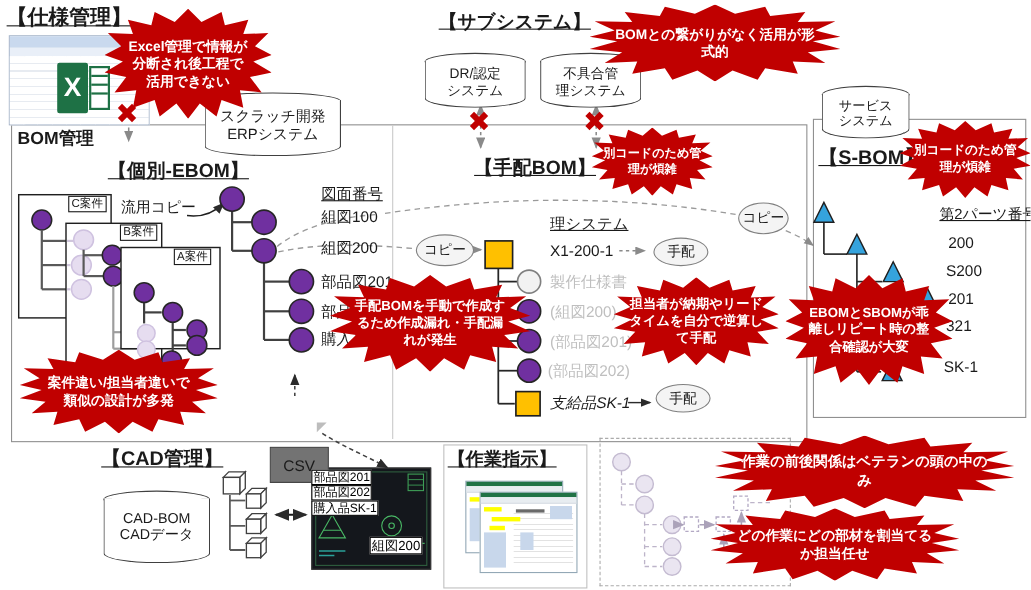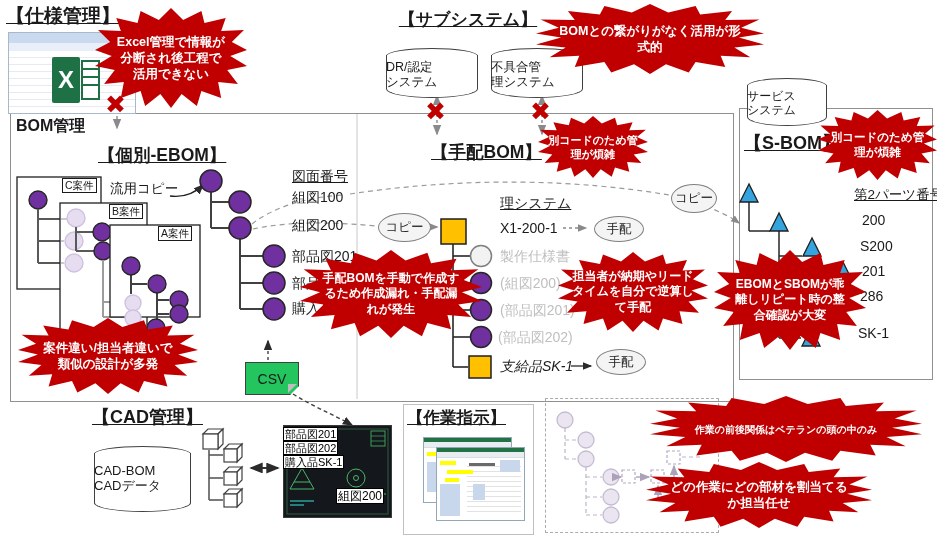--- a/index.html
+++ b/index.html
@@ -9,21 +9,21 @@
   
   .frame{position:absolute;border:1.3px solid #909090;z-index:1;}
   .frame-dashed{position:absolute;border:1.5px dashed #ABABAB;z-index:1;}
   
   .title{position:absolute;font-weight:bold;text-decoration:underline;white-space:nowrap;z-index:8;}
   .plain-bold{position:absolute;font-weight:bold;white-space:nowrap;z-index:8;}
   
   .cyl{position:absolute;z-index:6;}
   .cyl .body{position:absolute;left:0;right:0;top:7px;bottom:0;background:#fff;border:1.4px solid #404040;border-top:none;border-radius:0 0 50% 50%/0 0 9px 9px;}
   .cyl .top{position:absolute;left:0;right:0;top:0;height:14px;background:#fff;border:1.4px solid #404040;border-radius:50%;}
-  .cyl .txt{position:absolute;left:0;right:0;top:14px;font-size:13px;line-height:1.18;z-index:2;}
+  .cyl .txt{position:absolute;left:0;right:0;top:14px;text-align:center;font-size:13px;line-height:1.18;z-index:2;}
   
   .burst{position:absolute;background:#C00000;color:#fff;font-weight:bold;display:flex;align-items:center;justify-content:center;
          text-align:center;z-index:30;line-height:1.3;padding:12px 20px;box-sizing:border-box;
          clip-path:polygon(50% 0%,58% 12%,70% 3%,72% 15%,86% 10%,83% 23%,98% 22%,90% 34%,100% 42%,89% 48%,100% 58%,87% 62%,94% 76%,81% 74%,83% 90%,70% 83%,67% 98%,57% 86%,50% 100%,43% 86%,33% 98%,30% 83%,17% 90%,19% 74%,6% 76%,13% 62%,0% 58%,11% 48%,0% 42%,10% 34%,2% 22%,17% 23%,14% 10%,28% 15%,30% 3%,42% 12%);}
   
   .badge{position:absolute;background:#F4F4F4;border:1.3px solid #808080;border-radius:50%;
          display:flex;align-items:center;justify-content:center;font-size:12.5px;z-index:10;white-space:nowrap;}
   
   .cell{position:absolute;font-size:14px;white-space:nowrap;z-index:7;}
   .cell.head{text-decoration:underline;}
@@ -35,22 +35,22 @@
   .excel .rib{position:absolute;left:0;top:0;right:0;height:10px;background:#C9D9EE;border-bottom:1px solid #AEC2DD;}
   .excel .tb{position:absolute;left:0;top:10px;right:0;height:8px;background:#E9EFF8;}
   .excel .grid{position:absolute;left:0;top:18px;right:0;bottom:0;
     background:repeating-linear-gradient(to bottom,#fff 0 6px,#E7EBF1 6px 7px),repeating-linear-gradient(to right,transparent 0 12px,#E7EBF1 12px 13px);}
   .excel .colhdr{position:absolute;left:0;top:18px;bottom:0;width:13px;background:#EAEEF3;border-right:1px solid #D4DAE2;}
   .xlicon{position:absolute;left:52px;top:57px;width:48px;height:46px;z-index:7;}
   .xlicon .sq{position:absolute;left:0;top:0;width:28px;height:46px;background:#1E7145;border-radius:2px;color:#fff;font-weight:bold;font-size:24px;display:flex;align-items:center;justify-content:center;}
   .xlicon .sheet{position:absolute;right:0;top:3px;width:19px;height:40px;background:#fff;border:2px solid #1E7145;box-sizing:border-box;}
   .xlicon .sheet i{display:block;height:6px;border-bottom:2px solid #1E7145;}
   
-  .csvdoc{position:absolute;background:#22c55e;border:1.3px solid #404040;display:flex;align-items:center;justify-content:center;
-          font-size:14px;z-index:8;clip-path:polygon(0 0,100% 0,100% calc(100% - 9px),calc(100% - 9px) 100%,0 100%);}
+  .csvdoc{position:absolute;background:#737373;border:1.3px solid #404040;display:flex;align-items:center;justify-content:center;
+          font-size:14px;z-index:8;clip-path:polygon(0 0,100% 0,100% calc(100% - 9px),calc(100% - 9px) 100%,0 100%);margin-top:44px;}
   .csvfold{position:absolute;width:0;height:0;border-style:solid;border-width:9px 9px 0 0;border-color:#BDBDBD transparent transparent transparent;z-index:9;}
   
   .cadscr{position:absolute;left:283px;top:425px;width:107px;height:91px;background:#14171c;border:1px solid #3a3a3a;z-index:6;}
   .cadchip{position:absolute;background:#fff;border:1px solid #000;color:#000;font-size:11px;line-height:12px;padding:0 1px;z-index:8;white-space:nowrap;}
   
   .workbox{position:absolute;border:1.2px solid #C0C0C0;background:#fff;z-index:1;}
   .sheet{position:absolute;background:#fff;border:1px solid #93A8B6;z-index:6;}
   .sheet .g{position:absolute;left:0;top:0;right:0;height:4px;background:#217346;}
   .sheet .t{position:absolute;left:0;top:4px;right:0;height:5px;background:#E8EDF1;border-bottom:1px solid #D7DEE4;}
   .sheet .rows{position:absolute;left:34%;top:14px;right:3px;bottom:4px;
@@ -281,20 +281,25 @@
         <i></i>
         <i></i>
         <i></i>
       </div>
   </div>
 
   <div class="burst" style="left:95px;top:8px;width:152px;height:100px;font-size:12.5px;">Excel管理で情報が分断され後工程で活用できない</div>
 
   <div class="xmark" style="left:105px;top:92px;">✖</div>
 
+  <div class="cyl" style="left:186px;top:84px;width:124px;height:58px;">
+    <div class="top"></div>
+      <div class="body"></div>
+    <div class="txt" style="font-size:13.5px;"><span>スクラッチ開発</span><br><span>ERPシステム</span></div>
+  </div>
 
   <div class="title" style="left:398px;top:8px;width:140px;text-align:center;font-size:17px;">【サブシステム】</div>
 
   <div class="cyl" style="left:386px;top:48px;width:92px;height:50px;">
     <div class="top"></div>
       <div class="body"></div>
     <div class="txt" style="font-size:12.5px;top:12px;"><span>DR/認定</span><br><span>システム</span></div>
   </div>
   <div class="cyl" style="left:491px;top:48px;width:92px;height:50px;">
     <div class="top"></div>
@@ -351,21 +356,21 @@
   <div class="burst" style="left:300px;top:250px;width:182px;height:88px;font-size:12px;">手配BOMを手動で作成するため作成漏れ・手配漏れが発生</div>
   <div class="burst" style="left:558px;top:252px;width:150px;height:80px;font-size:12px;padding:10px 12px;">担当者が納期やリードタイムを自分で逆算して手配</div>
 
   <div class="title" style="left:744px;top:131px;font-size:18px;">【S-BOM】</div>
   <div class="burst" style="left:818px;top:110px;width:119px;height:70px;font-size:11.5px;padding:8px 10px;">別コードのため管理が煩雑</div>
 
   <div class="cell head" style="left:854px;top:186px;font-size:13.5px;">第2パーツ番号</div>
   <div class="cell" style="left:862px;top:212px;">200</div>
   <div class="cell" style="left:860px;top:238px;">S200</div>
   <div class="cell" style="left:862px;top:263px;">201</div>
-  <div class="cell" style="left:860px;top:288px;">286</div>
+  <div class="cell" style="left:860px;top:288px;">321</div>
   <div class="cell" style="left:858px;top:325px;text-align:center;">SK-1</div>
 
   <div class="burst" style="left:714px;top:250px;width:152px;height:100px;font-size:12px;">EBOMとSBOMが乖離しリピート時の整合確認が大変</div>
 
   <div class="csvdoc" style="left:245px;top:362px;width:52px;height:31px;">CSV</div>
   <div class="csvfold" style="left:288px;top:384px;"></div>
 
   <div class="title" style="left:92px;top:405px;font-size:18px;">【CAD管理】</div>
   <div class="cyl" style="left:94px;top:446px;width:97px;height:66px;">
     <div class="top"></div>
@@ -406,16 +411,16 @@
       <div class="rows"></div>
     <div class="ttl" style="left:32px;top:15px;width:26px;"></div>
     <div class="yl" style="left:3px;top:13px;width:16px;"></div>
     <div class="yl" style="left:10px;top:22px;width:26px;"></div>
     <div class="yl" style="left:8px;top:30px;width:14px;"></div>
     <div class="bl" style="left:3px;top:36px;width:20px;height:32px;"></div>
     <div class="bl" style="left:36px;top:36px;width:12px;height:16px;"></div>
     <div class="bl" style="right:4px;top:12px;width:20px;height:12px;"></div>
   </div>
 
-  <div class="burst" style="left:650px;top:396px;width:272px;height:66px;font-size:10px;">作業の前後関係はベテランの頭の中のみ</div>
+  <div class="burst" style="left:650px;top:396px;width:272px;height:66px;font-size:13px;">作業の前後関係はベテランの頭の中のみ</div>
   <div class="burst" style="left:646px;top:462px;width:226px;height:66px;font-size:12.5px;">どの作業にどの部材を割当てるか担当任せ</div>
 
 </div>
 
 </body></html>

